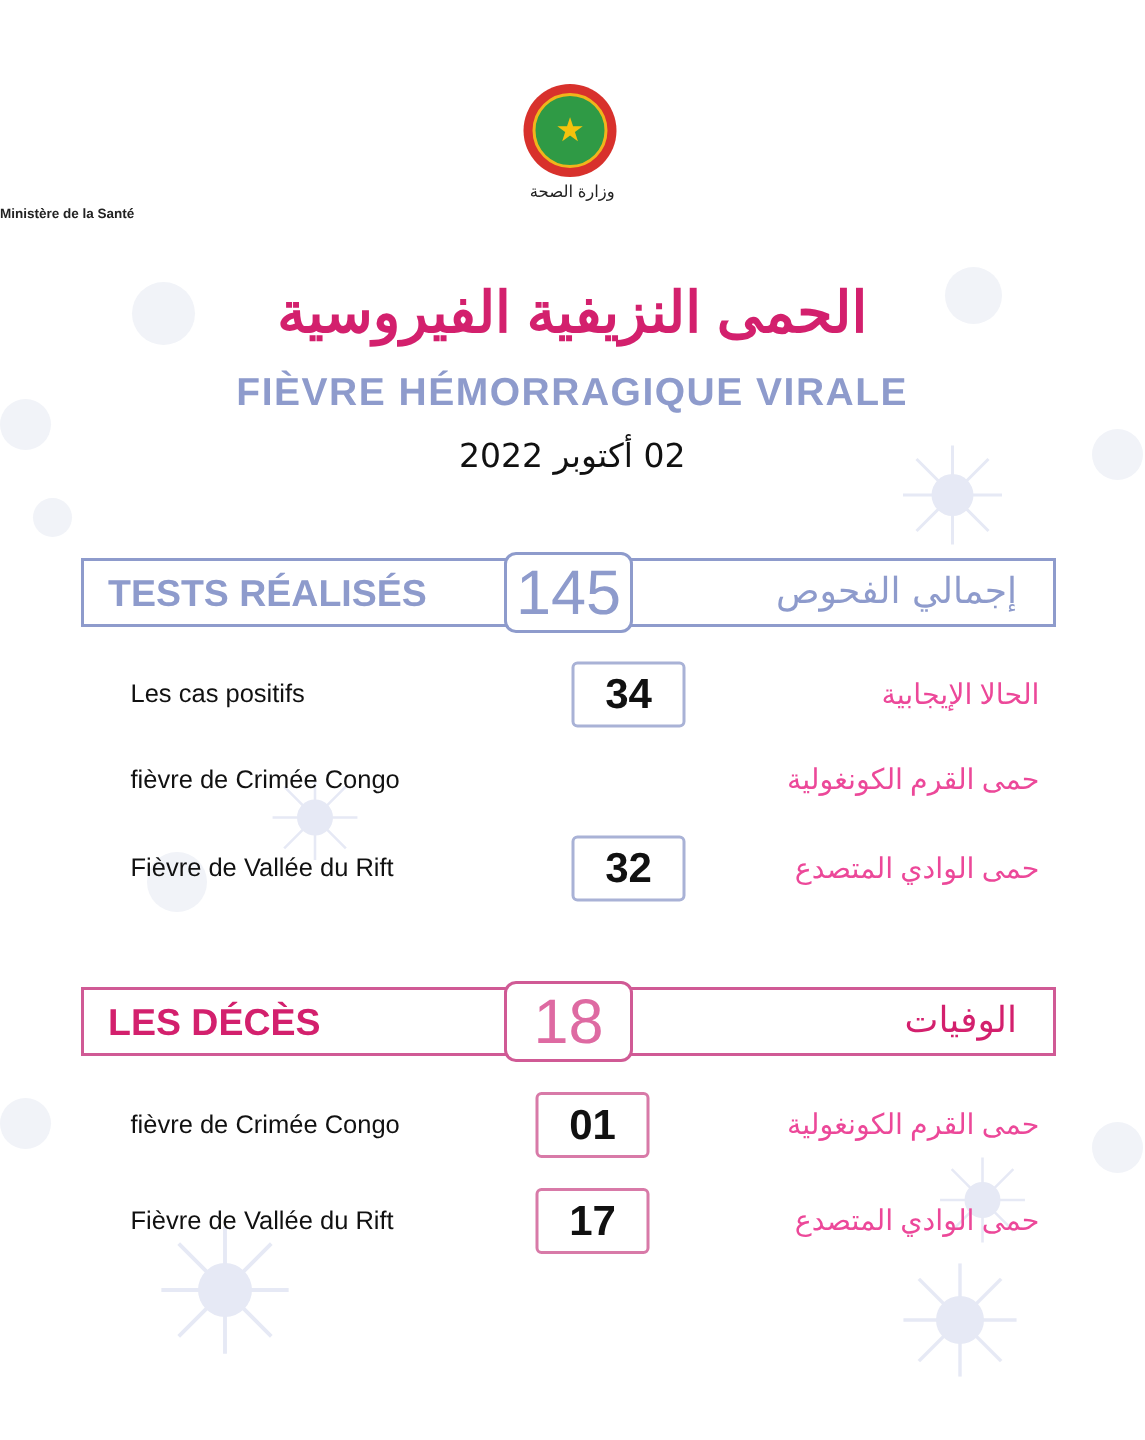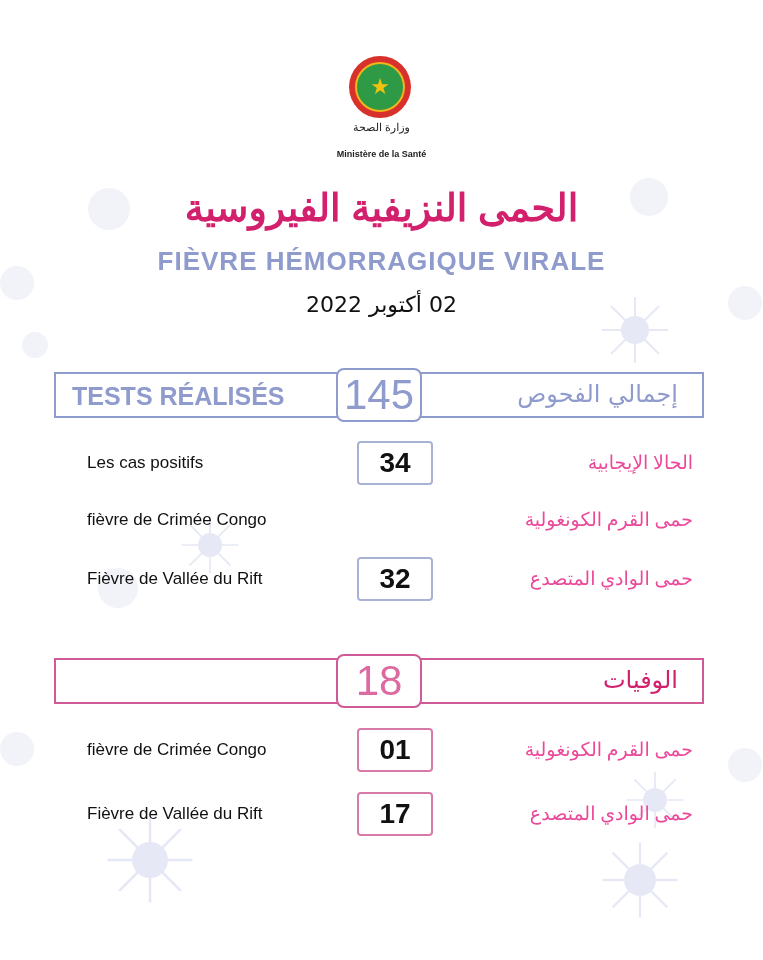--- a/index.html
+++ b/index.html
@@ -2,37 +2,37 @@
 <html><head>
 <meta charset="utf-8">
 <style>
   html, body { margin:0; padding:0; }
   body { width:763px; height:960px; background:#ffffff; position:relative; overflow:hidden; font-family:"Liberation Sans", sans-serif; }
   .deco { position:absolute; border-radius:50%; background:#f1f3f8; }
   .sun { position:absolute; }
   .logo { position:absolute; left:349px; top:56px; width:62px; height:62px; border-radius:50%; background:#d8312c; display:flex; align-items:center; justify-content:center; }
   .logo-inner { width:46px; height:46px; border-radius:50%; background:#2f9a45; display:flex; align-items:center; justify-content:center; color:#f4c20d; font-size:22px; border:2px solid #f0b51b; }
   .ministry-ar { position:absolute; left:0; width:763px; top:121px; text-align:center; font-size:11px; color:#222; }
-  .ministry-fr { position:absolute; left:0; width:763px; top:137px; text-align:center; font-size:9px; font-weight:bold; color:#222;margin-top:12px; }
+  .ministry-fr { position:absolute; left:0; width:763px; top:137px; font-size:9px; font-weight:bold; color:#222; }
   .title-ar { position:absolute; left:0; width:763px; top:186px; text-align:center; font-size:38px; font-weight:bold; color:#d3206d; direction:rtl; font-family:Liberation Sans, sans-serif; }
   .title-fr { position:absolute; left:0; width:763px; top:246px; text-align:center; font-size:26px; font-weight:bold; color:#8e9bcc; letter-spacing:1px; }
   .date { position:absolute; left:0; width:763px; top:292px; text-align:center; font-size:22px; color:#111; direction:rtl; font-family:"DejaVu Sans", sans-serif; }
   .band { position:absolute; left:54px; width:650px; height:46px; border:2px solid; box-sizing:border-box; background:rgba(255,255,255,0.85); }
   .band .fr { position:absolute; left:16px; top:8px; font-size:25px; font-weight:bold; }
   .band .ar { position:absolute; right:24px; top:6px; font-size:24px; direction:rtl; font-family:"DejaVu Sans", sans-serif; }
   .band .num { position:absolute; left:280px; top:-6px; width:86px; height:54px; border:2px solid; border-radius:8px; box-sizing:border-box; background:#fff; font-size:42px; text-align:center; line-height:50px; }
   .band.blue { top:372px; border-color:#8e9bcc; color:#8e9bcc; }
   .band.blue .num { border-color:#8e9bcc; color:#8e9bcc; }
   .band.pink { top:658px; border-color:#d05a95; color:#d3206d; }
   .band.pink .num { border-color:#d05a95; color:#de6aa2; }
   .row { position:absolute; left:16px; width:763px; height:44px; }
   .row .fr { position:absolute; left:71px; top:12px; font-size:17px; color:#111; }
   .row .ar { position:absolute; right:86px; top:10px; font-size:19px; color:#ec4899; direction:rtl; font-family:Liberation Serif, serif; }
   .row .num { position:absolute; left:341px; top:0; width:76px; height:44px; border:2px solid; border-radius:4px; box-sizing:border-box; background:#fff; font-size:28px; font-weight:bold; text-align:center; line-height:40px; color:#111; }
-  .row.b .num { border-color:#a9b2d6; }
+  .row.b .num { border-color:#a9b2d6;margin-left:24px; }
   .row.p .num { border-color:#d87aa8; }
 </style>
 </head>
 <body>
 
 <div class="deco" style="left:88px;top:188px;width:42px;height:42px;"></div>
 <div class="deco" style="left:0;top:266px;width:34px;height:34px;"></div>
 <div class="deco" style="left:22px;top:332px;width:26px;height:26px;"></div>
 <div class="deco" style="left:728px;top:286px;width:34px;height:34px;"></div>
 <div class="deco" style="left:630px;top:178px;width:38px;height:38px;"></div>
@@ -109,20 +109,21 @@
   <span class="fr">fièvre de Crimée Congo</span>
   <span class="ar">حمى القرم الكونغولية</span>
 </div>
 <div class="row b" style="top:557px;">
   <span class="fr">Fièvre de Vallée du Rift</span>
   <span class="num">32</span>
   <span class="ar">حمى الوادي المتصدع</span>
 </div>
 
 <div class="band pink">
+  <span class="fr">LES DÉCÈS</span>
   <span class="num">18</span>
   <span class="ar">الوفيات</span>
 </div>
 <div class="row p" style="top:728px;">
   <span class="fr">fièvre de Crimée Congo</span>
   <span class="num">01</span>
   <span class="ar">حمى القرم الكونغولية</span>
 </div>
 <div class="row p" style="top:792px;">
   <span class="fr">Fièvre de Vallée du Rift</span>

